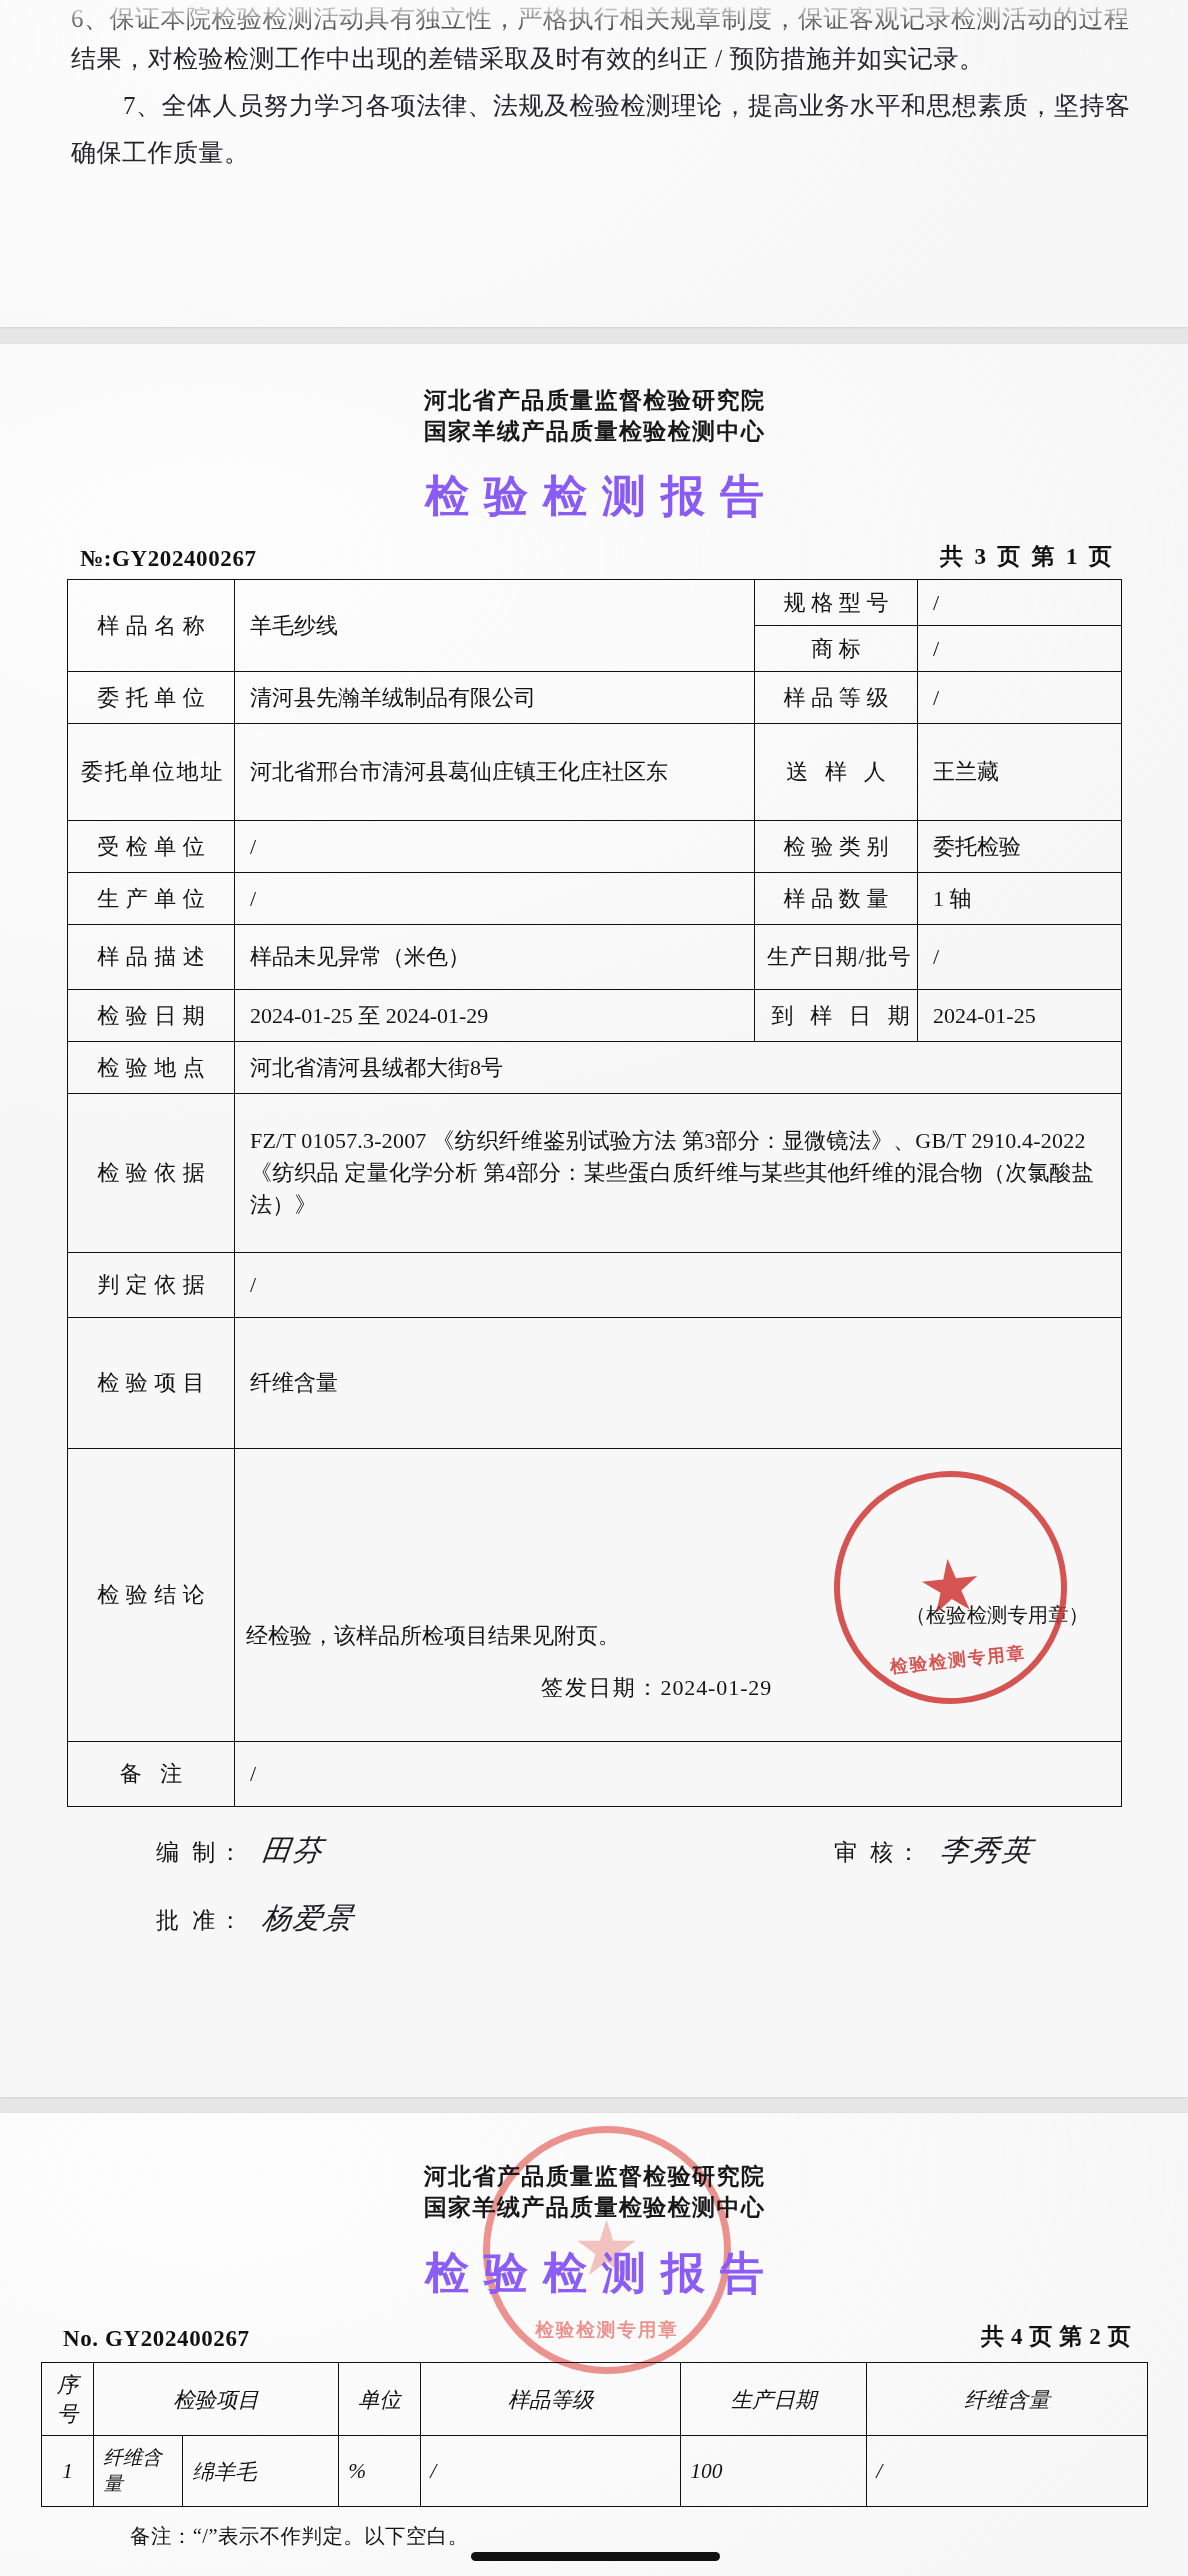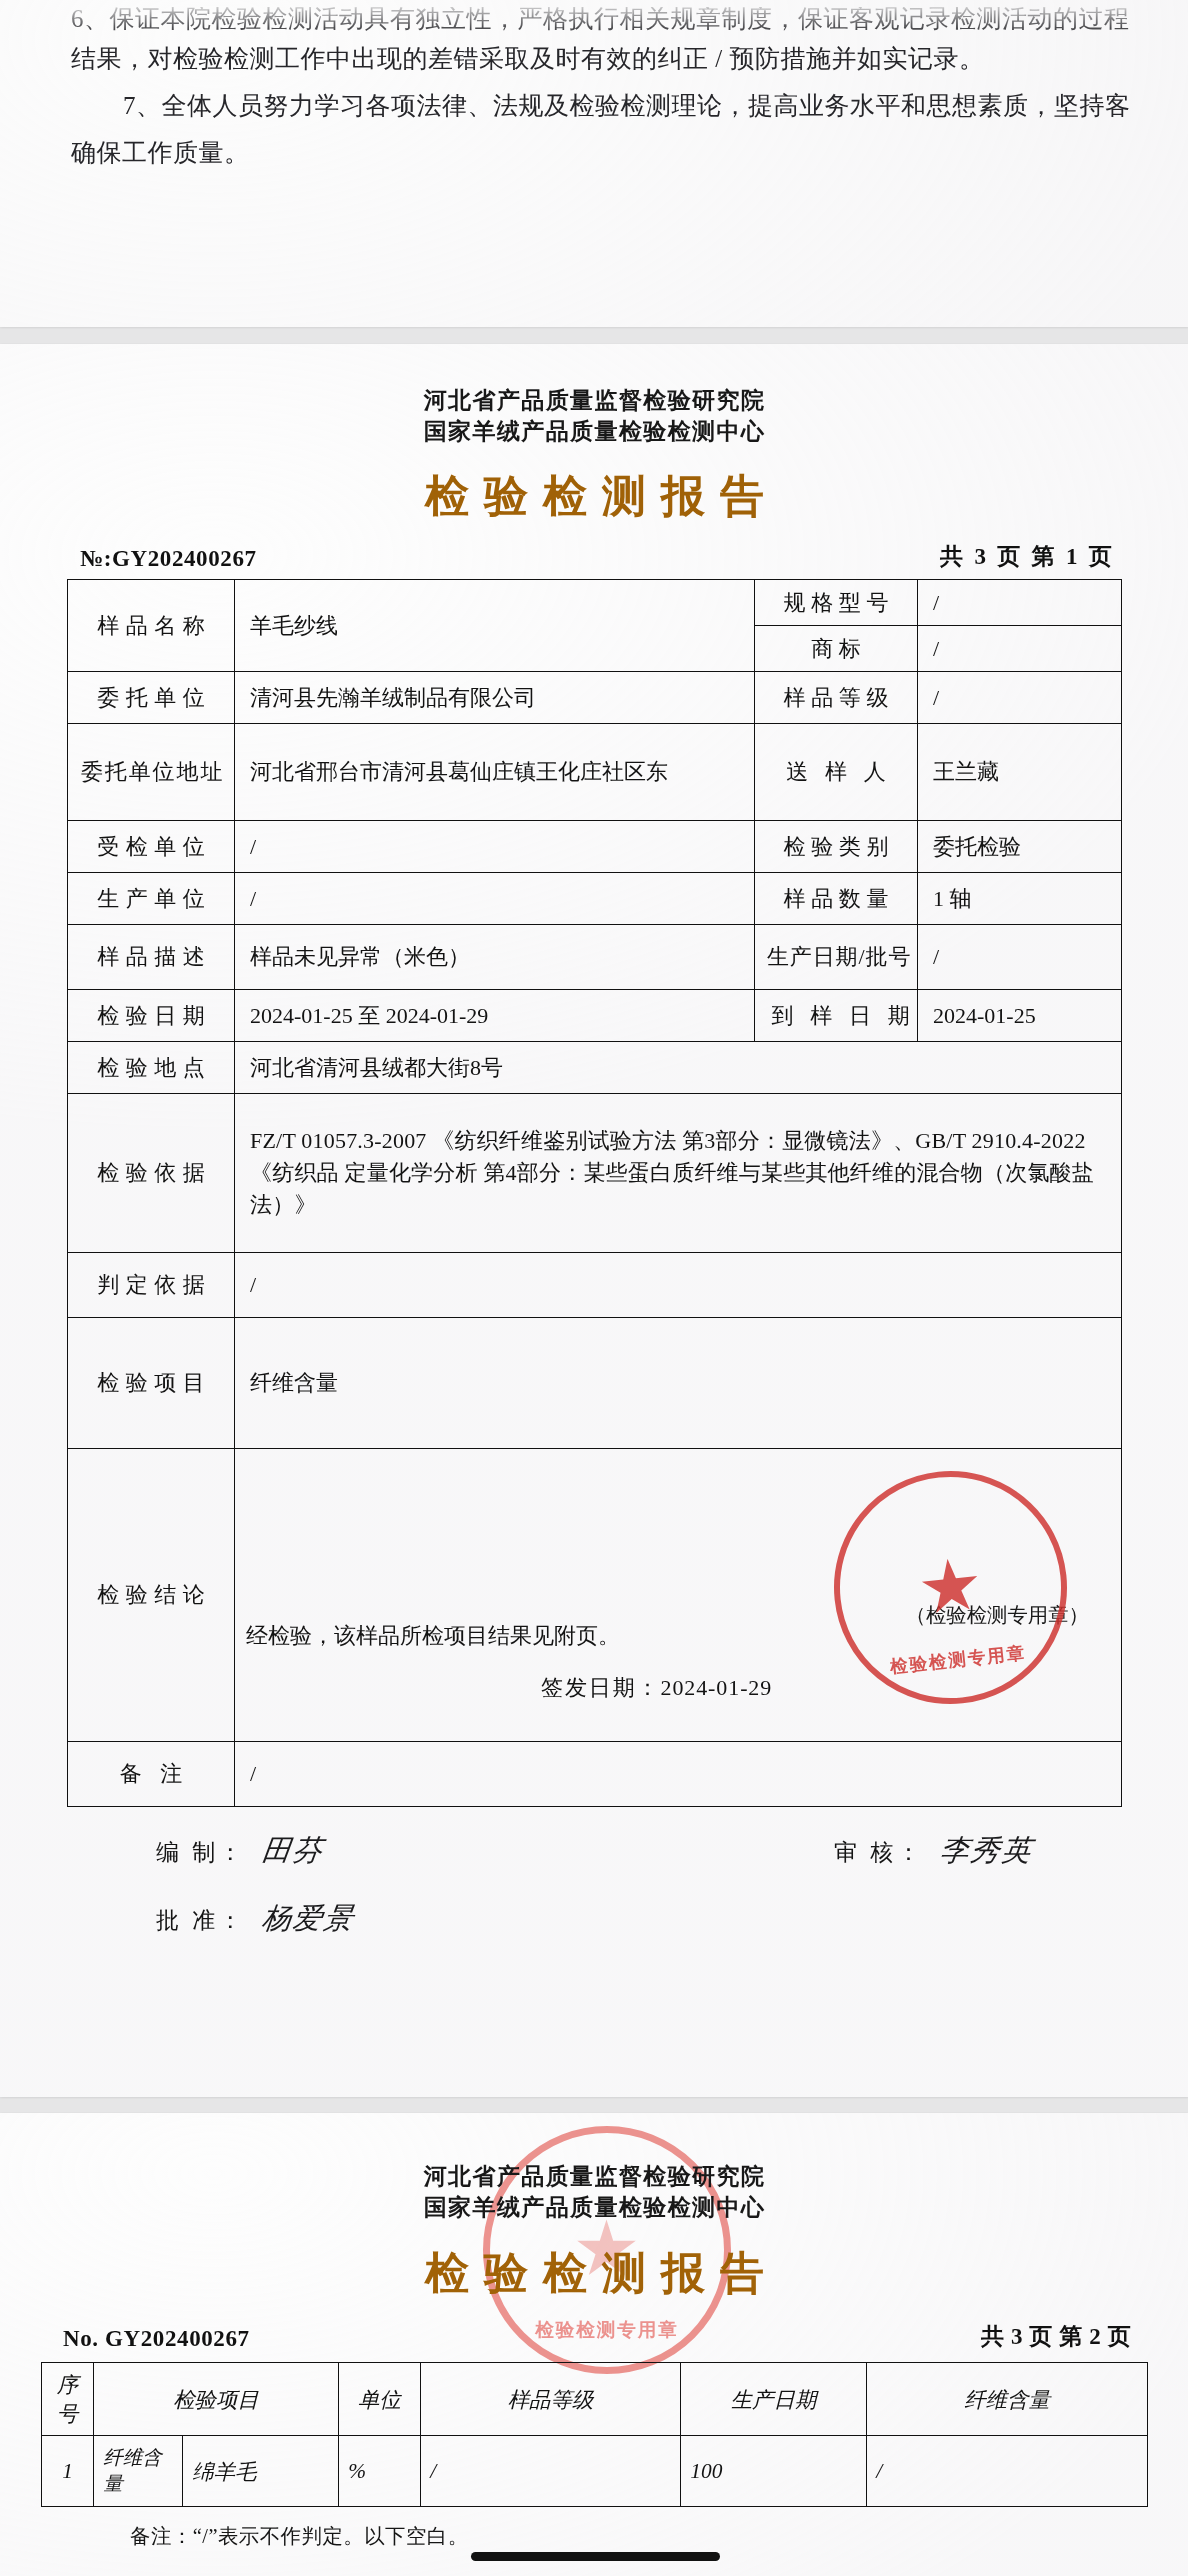--- a/index.html
+++ b/index.html
@@ -73,21 +73,21 @@
     font-weight:700;
     color:#181818;
     letter-spacing:1.4px;
   }
   .rpt-title{
     text-align:center;
     font-size:44px;
     font-weight:700;
     letter-spacing:15px;
     margin:20.4px 0 5.6px 0;
-    color:#a16207;
+    color:#8b5cf6;
     text-indent:15px;
   }
   .num-row{
     display:flex;
     justify-content:space-between;
     align-items:flex-end;
     font-size:23px;
     font-weight:700;
     color:#111;
     padding:9.3px 7.4px 7.4px 13px;
@@ -447,21 +447,21 @@
       <div class="p2-stamp">
         <div class="bottomtxt">检验检测专用章</div>
       </div>
 
       <div class="org-head" style="position:relative;z-index:8">河北省产品质量监督检验研究院</div>
       <div class="org-head" style="position:relative;z-index:8">国家羊绒产品质量检验检测中心</div>
       <div class="rpt-title" style="position:relative;z-index:8">检验检测报告</div>
 
       <div class="p2-num">
         <div><span class="no-mark">No.</span> <span>GY202400267</span></div>
-        <div class="pages">共 3 页 第 2 页</div>
+        <div class="pages">共 4 页 第 2 页</div>
       </div>
 
       <table class="t2">
         <colgroup>
           <col style="width:52px">
             <col style="width:89px">
             <col style="width:156px">
           <col style="width:82px">
             <col style="width:260px">
             <col style="width:186px">

